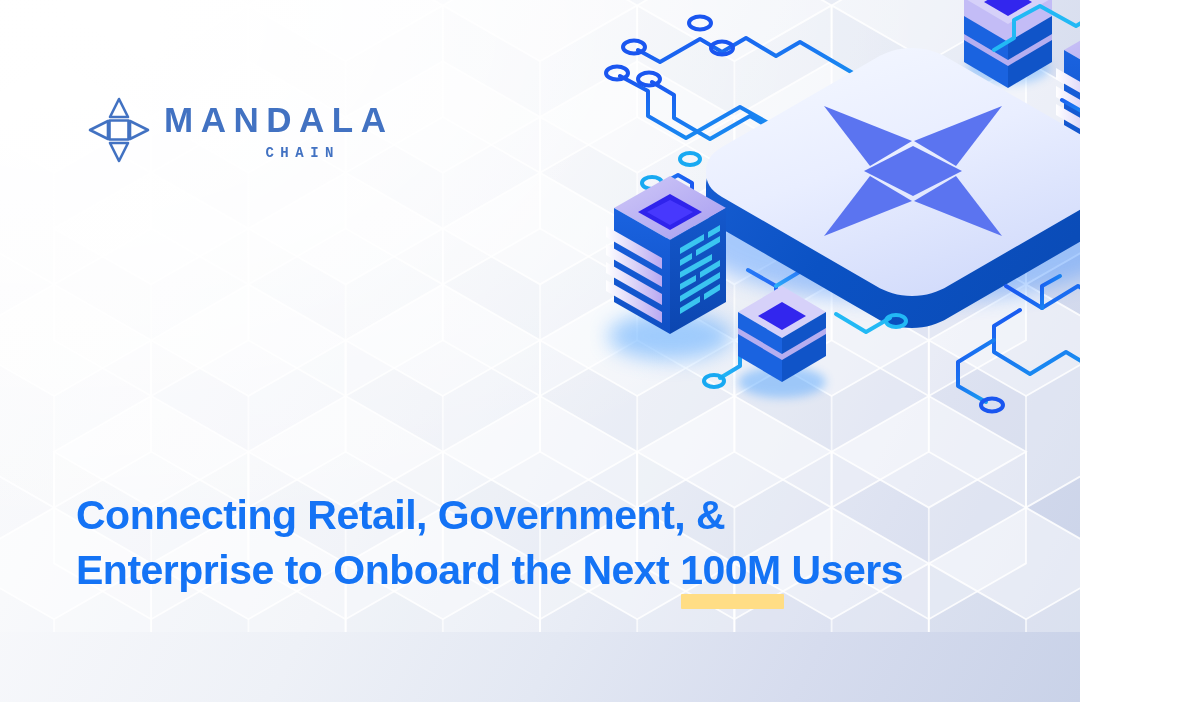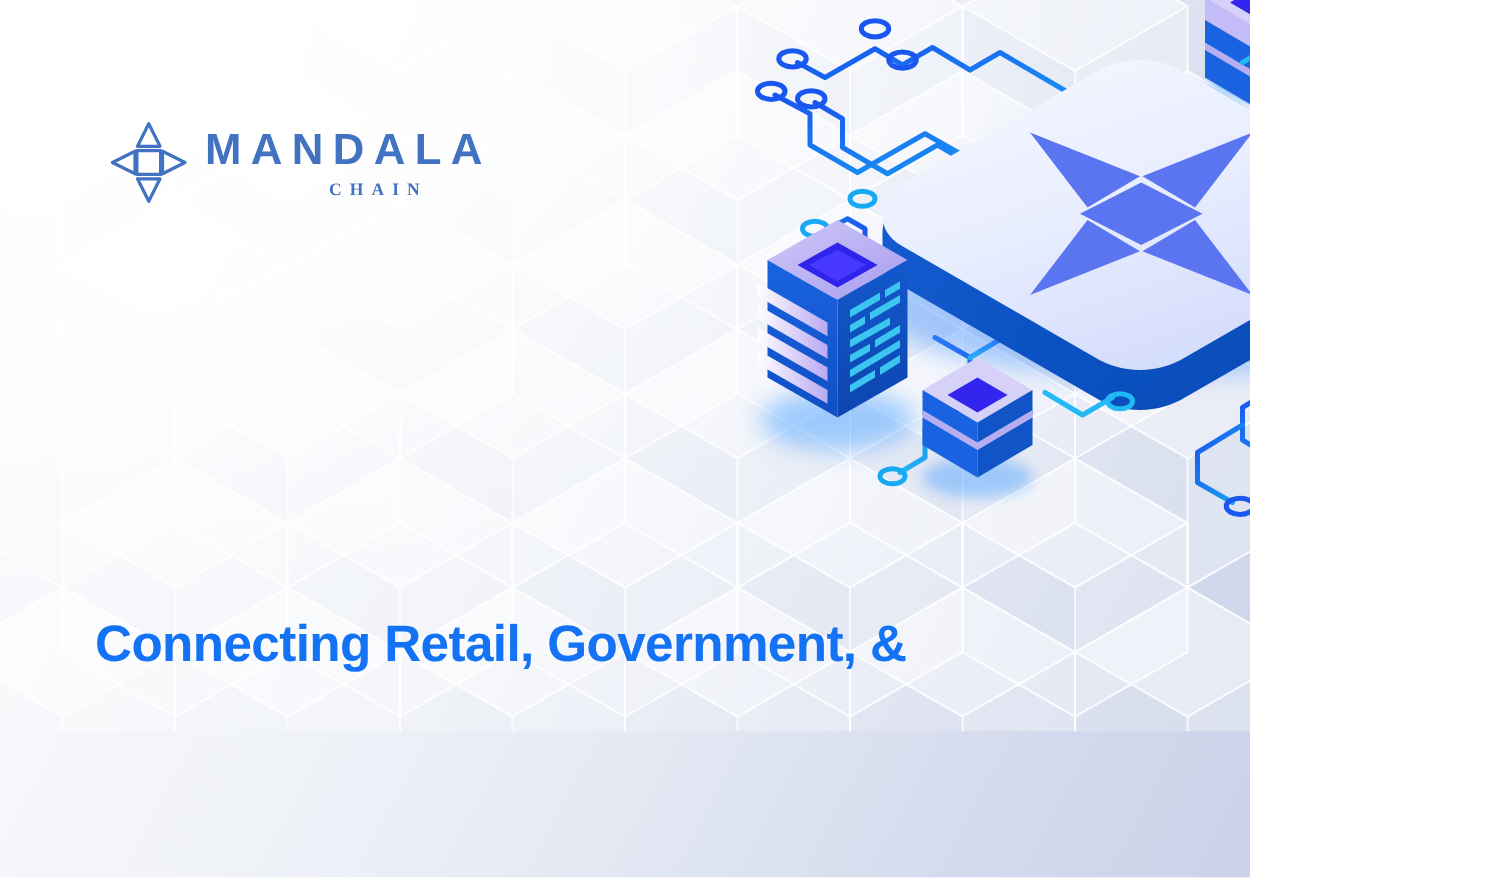--- a/index.html
+++ b/index.html
@@ -7,21 +7,21 @@
     margin: 0;
     padding: 0;
     background: #ffffff;
   }
   body {
     font-family: "Liberation Sans", sans-serif;
   }
 
   #banner {
     position: relative;
-    width: 1000px;
+    width: 1080px;
     height: 702px;
     overflow: hidden;
     background:
       radial-gradient(ellipse 900px 620px at 6% 4%, #ffffff 0%, rgba(255,255,255,0) 62%),
       linear-gradient(118deg,
         #fcfcfd 0%,
         #f7f8fb 22%,
         #eef1f7 44%,
         #e3e8f3 62%,
         #d6dcee 80%,
@@ -60,21 +60,21 @@
   .logo-main {
     font-family: "Liberation Sans", sans-serif;
     font-weight: 700;
     font-size: 35px;
     letter-spacing: 7.5px;
     line-height: 1;
     color: #4272c2;
     white-space: nowrap;
   }
   .logo-sub {
-    font-family: Liberation Serif, serif;
+    font-family: Liberation Mono, monospace;
     font-weight: 700;
     font-size: 14px;
     letter-spacing: 6.5px;
     line-height: 1;
     color: #4272c2;
     margin-top: 9px;
     align-self: center;
     padding-left: 48px;
     white-space: nowrap;
   }
@@ -427,15 +427,16 @@
       <path d="M404,60 L424,48 L424,30 L450,16 L486,36 L520,16"></path>
       <path d="M246,324 L276,342 L300,328"></path>
     </g>
     <g fill="none" stroke="#22b9f5" stroke-width="4">
       <ellipse cx="306" cy="331" rx="10" ry="6"></ellipse>
     </g>
   </svg>
 
   <div class="headline">
     <div class="headline-line">Connecting Retail, Government, &amp;</div>
+    <div class="headline-line"><span>Enterprise to Onboard the Next </span><span class="hl-mark">100M</span><span> Users</span></div>
   </div>
 
 </div>
 
 </body></html>

